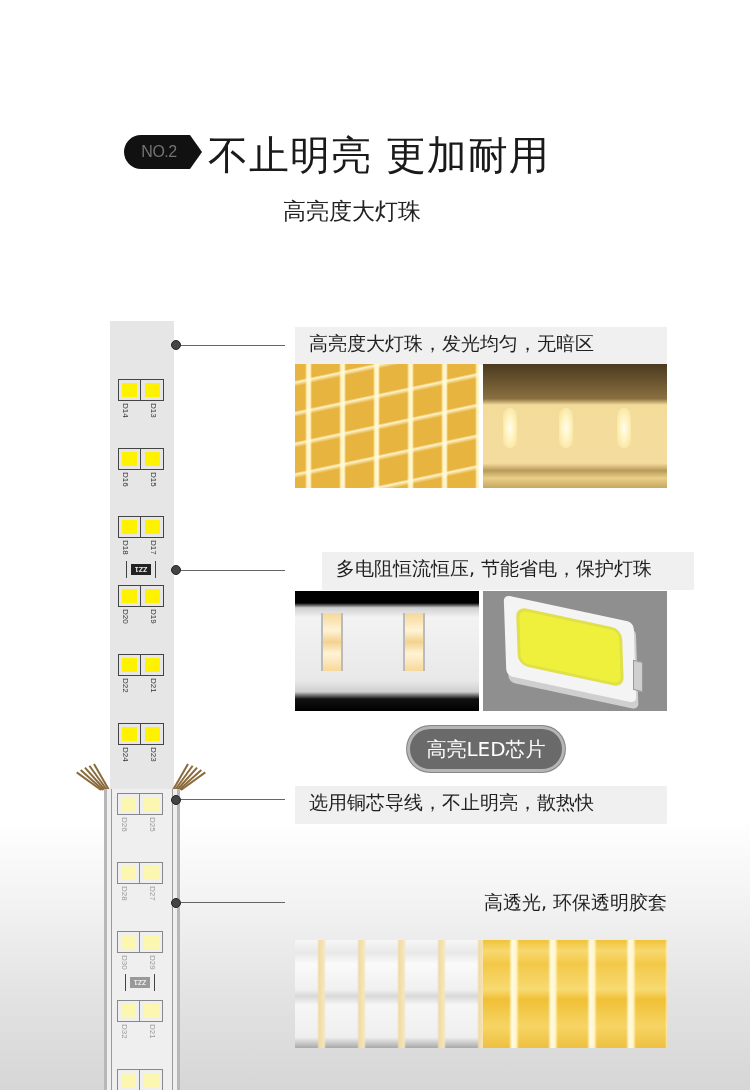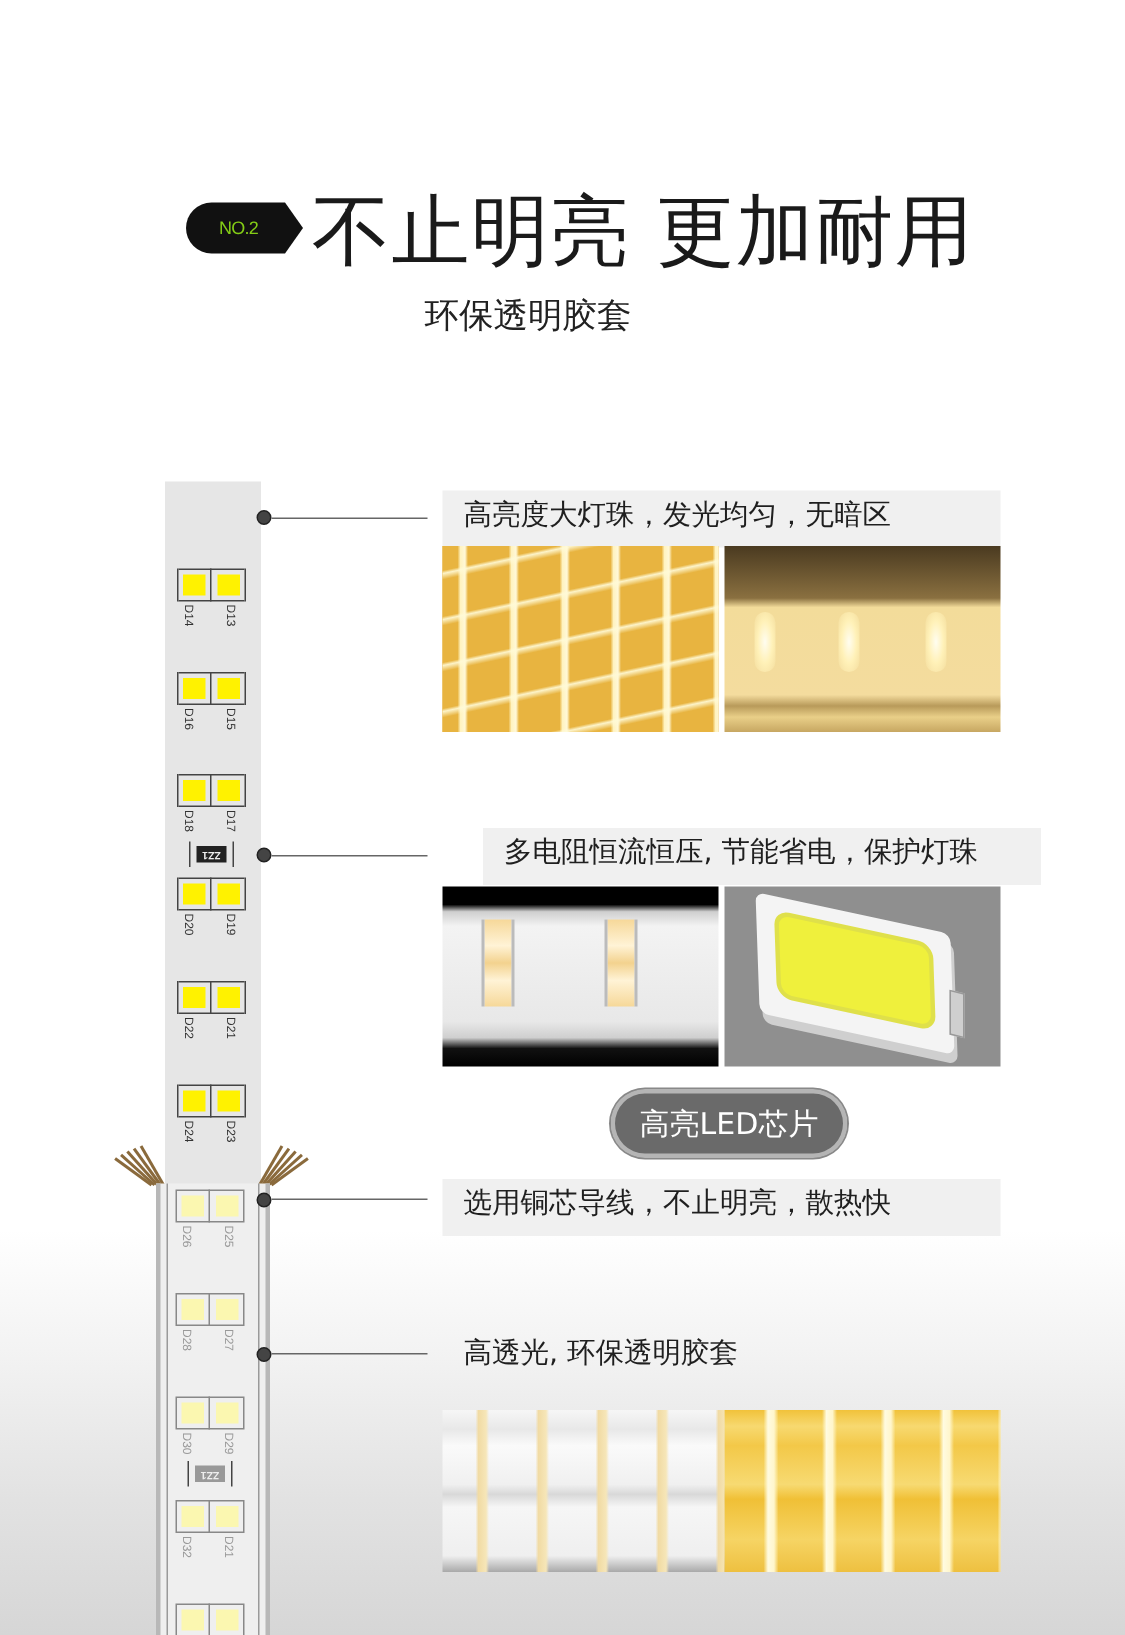--- a/index.html
+++ b/index.html
@@ -11,34 +11,34 @@
     color: #222;
   }
   .abs { position: absolute; }
 
   
   .badge {
     left: 124px; top: 135px; height: 34px; width: 78px;
     display: flex; align-items: center;
   }
   .badge-body {
-    background: #111; color: #84cc16; height: 34px; width: 66px;
+    background: #111; color: #737373; height: 34px; width: 66px;
     border-radius: 17px 0 0 17px;
     font-family: "Liberation Sans", sans-serif;
-    font-size: 12px; line-height: 34px; text-align: center; padding-left: 4px;
+    font-size: 16px; line-height: 34px; text-align: center; padding-left: 4px;
     letter-spacing: -0.5px;
   }
   .badge-arrow {
     width: 0; height: 0;
     border-top: 17px solid transparent; border-bottom: 17px solid transparent;
     border-left: 12px solid #111;
   }
   .title {
     left: 208px; top: 122px;
-    font-size: 52px; line-height: 66px; color: #1a1a1a; font-weight: 300;
+    font-size: 40px; line-height: 66px; color: #1a1a1a; font-weight: 300;
     letter-spacing: 1px; white-space: nowrap;
   }
   .subtitle {
     left: 283px; top: 196px;
     font-size: 23px; line-height: 30px; color: #222; white-space: nowrap;
   }
 
   
   .strip-upper {
     left: 110px; top: 321px; width: 64px; height: 470px;
@@ -112,21 +112,21 @@
     position: absolute; width: 10px; height: 10px; border-radius: 50%;
     background: #444; border: 1px solid #222;
   }
   .line { position: absolute; height: 1px; background: #666; }
 
   .callout-bar {
     position: absolute; left: 295px; width: 372px; height: 38px;
     background: #f0f0f0;
     font-size: 19px; line-height: 33px; color: #1f1f1f; padding-left: 14px; white-space: nowrap;
   }
-  .callout-bar.plain { background: transparent; }
+  .callout-bar.plain { background: transparent; text-align: right; }
 
   .photo { position: absolute; overflow: hidden; }
 
   
   .p1 {
     left: 295px; top: 364px; width: 184px; height: 124px;
     background:
       repeating-linear-gradient(168deg, rgba(255,255,230,0.0) 0px, rgba(255,255,230,0.0) 16px, rgba(255,250,215,0.9) 18px, rgba(255,250,215,0.0) 22px, rgba(255,255,230,0.0) 30px),
       repeating-linear-gradient(90deg, #e8b440 0px, #e8b440 10px, #fff3c0 12px, #fff8d8 15px, #e8b440 17px, #e8b440 34px),
       #e3ad3c;
@@ -187,21 +187,21 @@
   }
 </style>
 </head>
 <body>
 
 <div class="abs badge">
   <div class="badge-body">NO.2</div>
   <div class="badge-arrow"></div>
 </div>
 <div class="abs title">不止明亮 更加耐用</div>
-<div class="abs subtitle">环保透明胶套</div>
+<div class="abs subtitle">高亮度大灯珠</div>
 
 <div class="abs strip-upper">
 
   <div class="led-pair" style="left:8px; top:58px;">
     <div class="frame"></div>
       <div class="mid"></div>
     <div class="led l"></div>
     <div class="led r"></div>
   </div>
   <div class="led-label" style="left:20px; top:82px;">D14</div>

